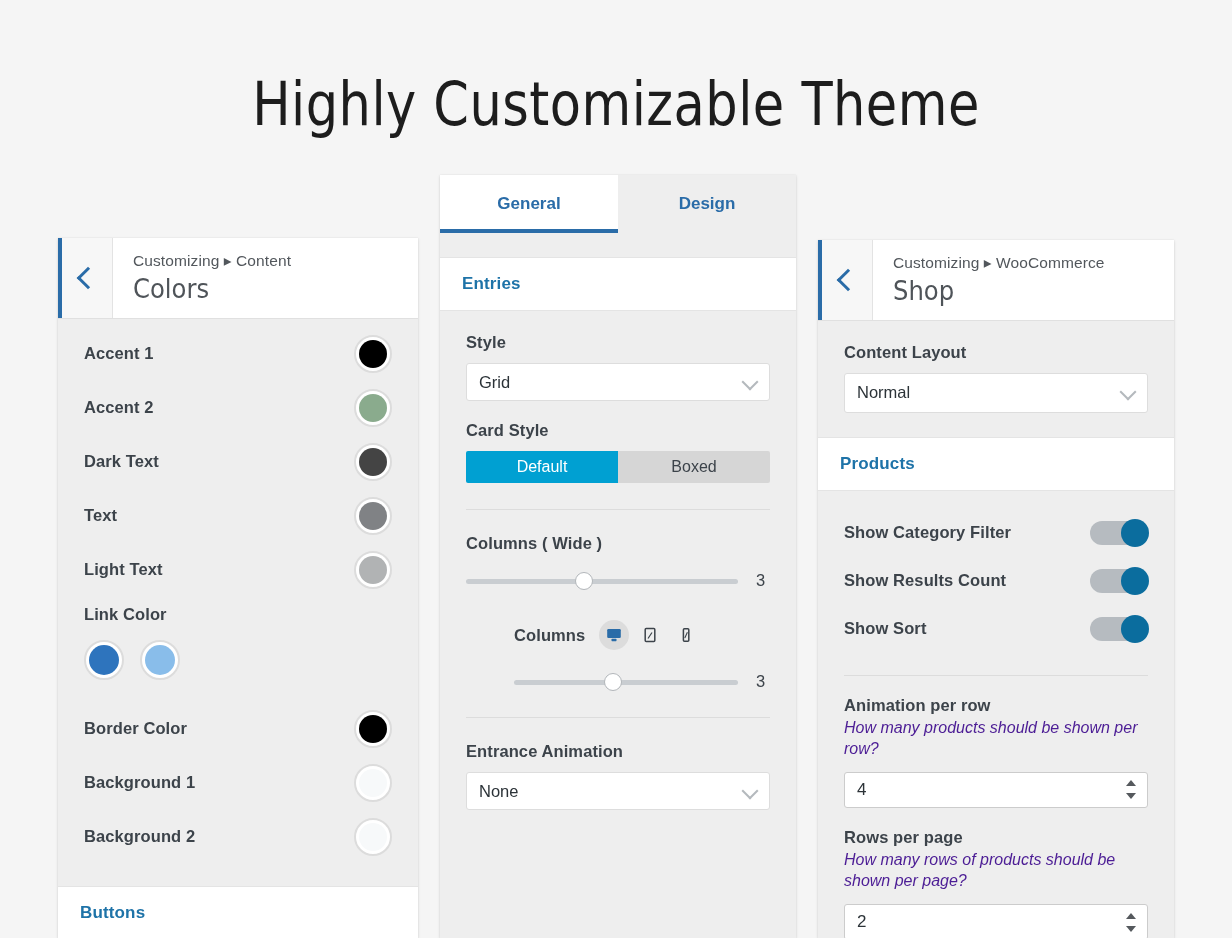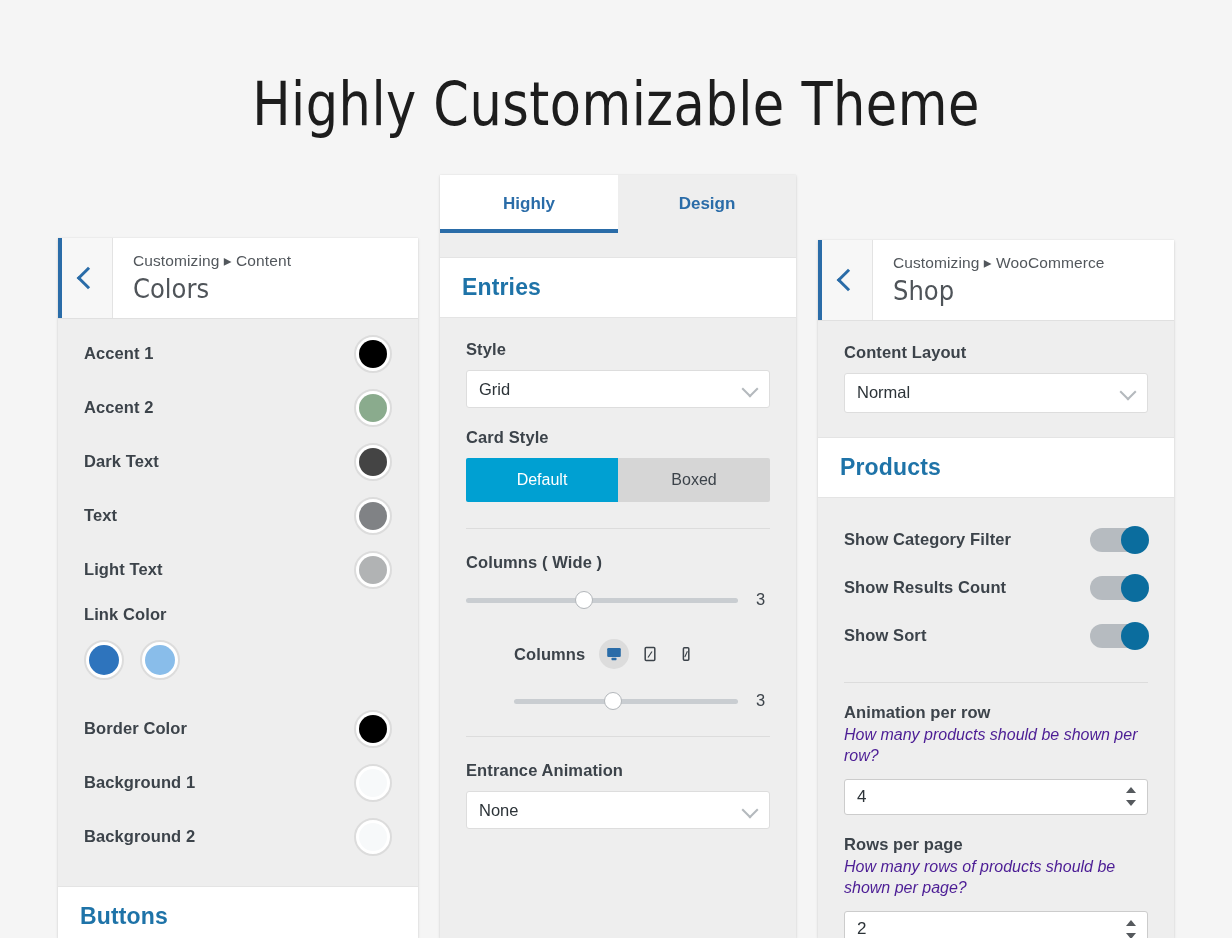--- a/index.html
+++ b/index.html
@@ -85,21 +85,21 @@
     margin-top: 4px;
     line-height: 1.1;
     white-space: nowrap;
   }
 
   .section-head {
     background: #fff;
     border-top: 1px solid #e4e4e4;
     border-bottom: 1px solid #e4e4e4;
     padding: 16px 22px;
-    font-size: 23px;
+    font-size: 17px;
     font-weight: bold;
     color: #1e73a8;
     letter-spacing: 0.15px;
   }
 
   .ctl-label {
     font-size: 16.5px;
     font-weight: bold;
     color: #3c434a;
     letter-spacing: 0.1px;
@@ -175,21 +175,21 @@
   }
   .switch .knob {
     position: absolute;
     top: -2px; right: -1px;
     width: 28px; height: 28px;
     border-radius: 50%;
     background: #0b6d9e;
   }
 
   
-  .btn-group { display: flex; width: 100%; height: 44px; border-radius: 2px; overflow: hidden; }
+  .btn-group { display: flex; width: 100%; height: 32px; border-radius: 2px; overflow: hidden; }
   .btn-group > div {
     flex: 1;
     display: flex; align-items: center; justify-content: center;
     font-size: 16px;
   }
   .bg-on  { background: #00a0d2; color: #fff; }
   .bg-off { background: #d6d6d6; color: #3c434a; }
 
   
   .slider-row { display: flex; align-items: center; gap: 18px; }
@@ -351,21 +351,21 @@
 
     <div class="section-head">Buttons</div>
   </div>
 </div>
 
 <div class="panel" style="left:440px; top:175px; width:356px; height:763px;">
 
 
   <div class="tabs">
     <div class="tab active">
-      <span>Highly</span>
+      <span>General</span>
     </div>
     <div class="tab">
       <span>Design</span>
     </div>
   </div>
 
   <div style="height:24px;"></div>
 
   <div class="section-head">Entries</div>
 

